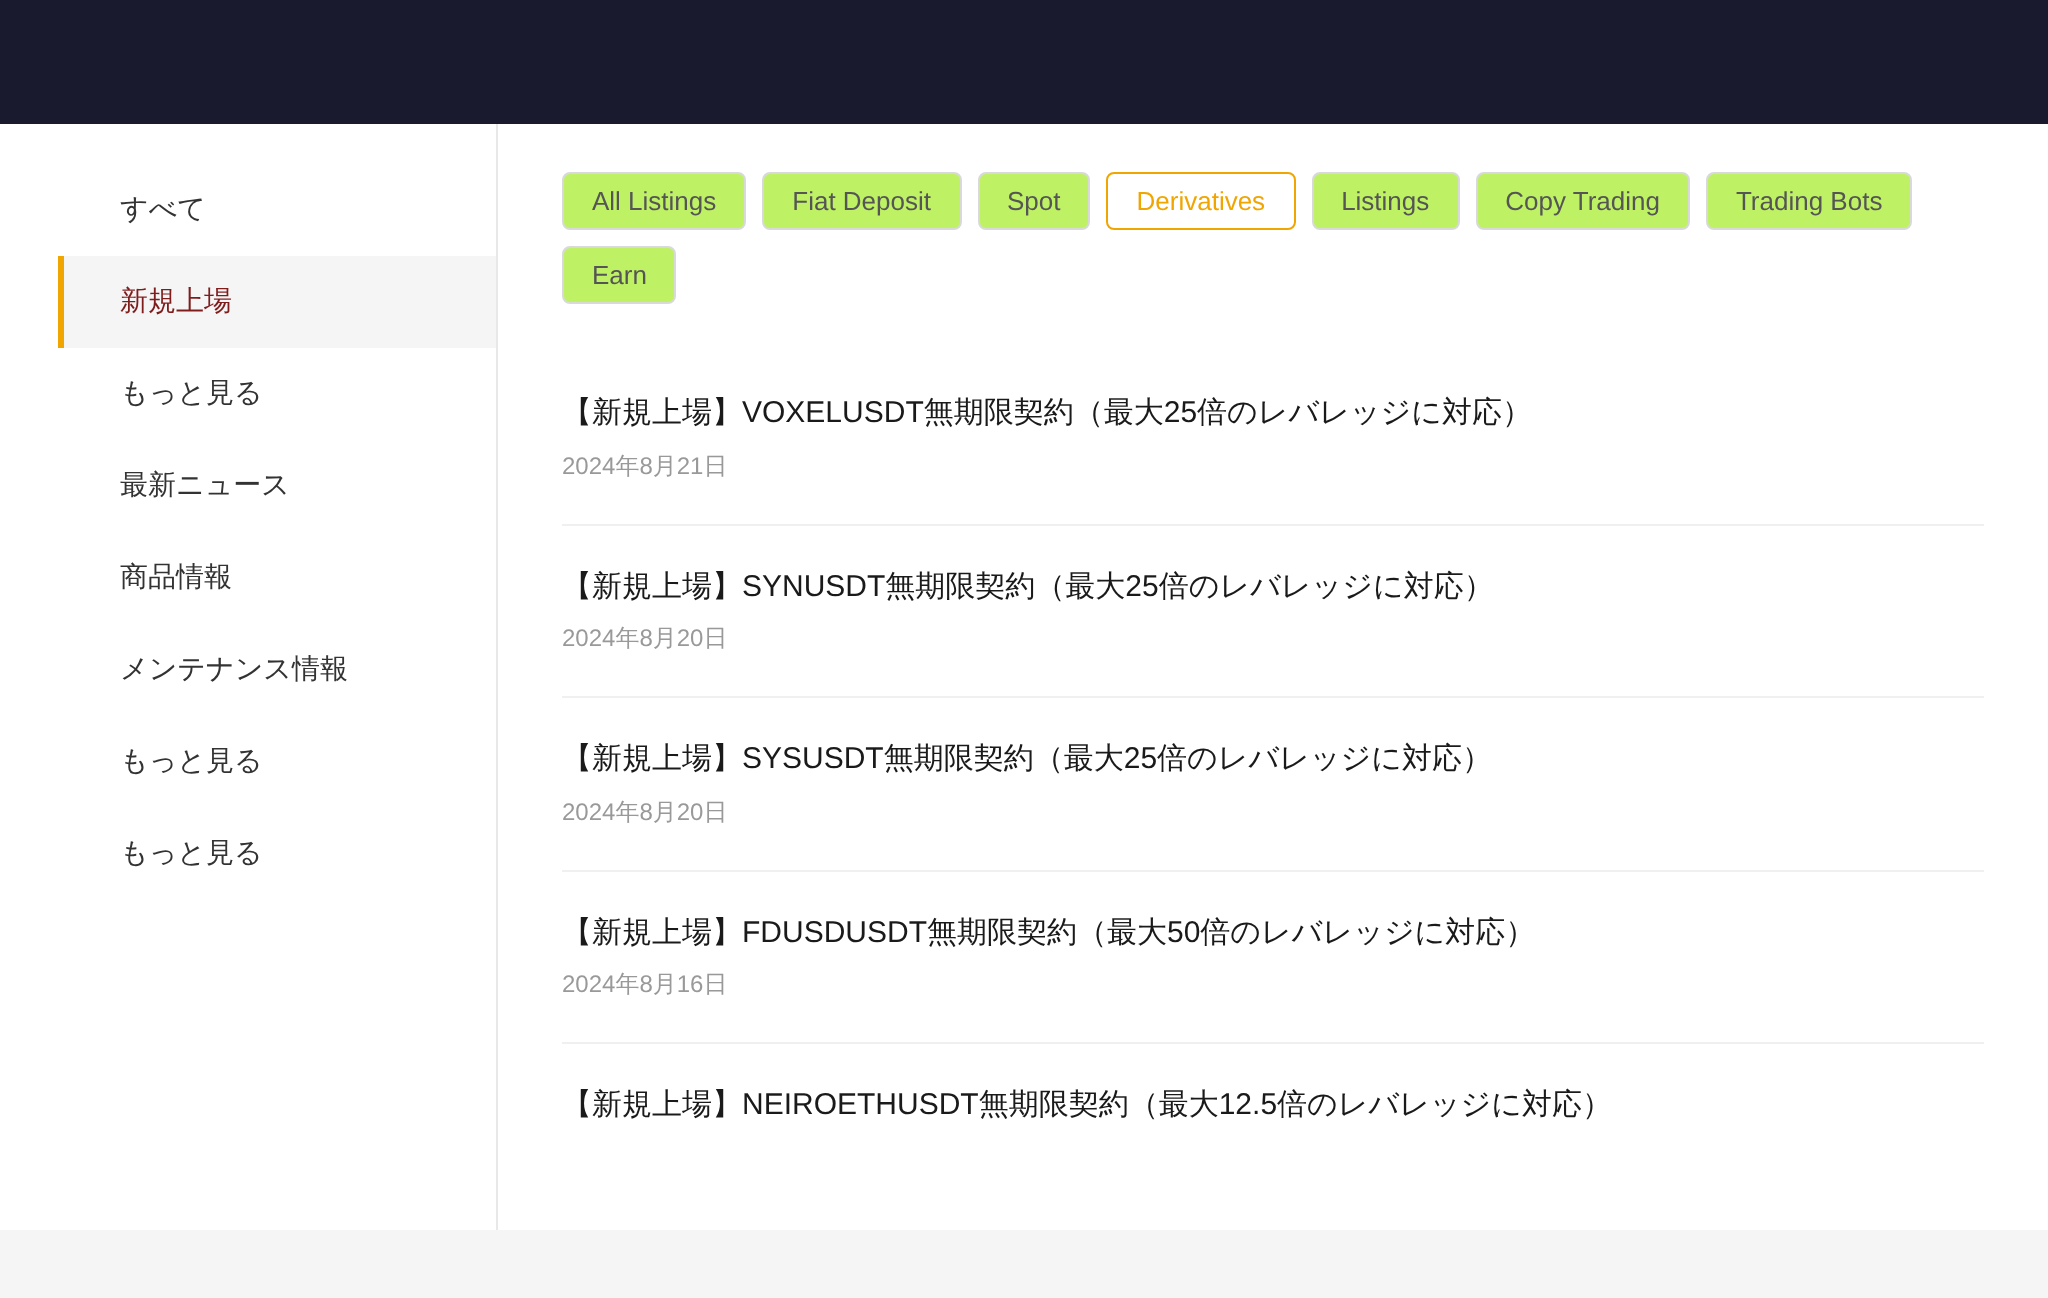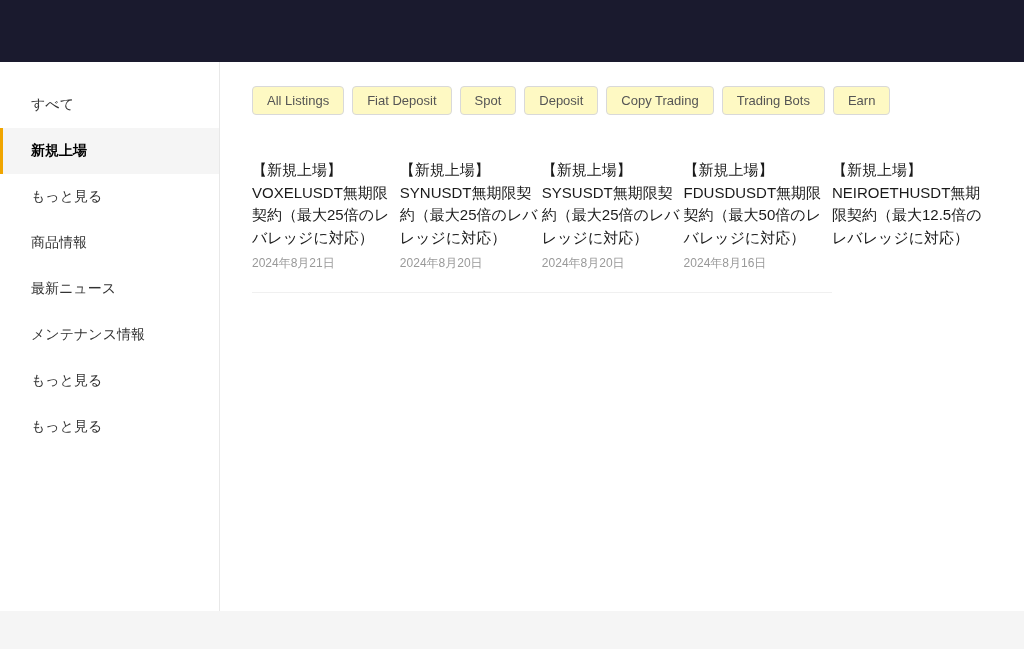--- a/index.html
+++ b/index.html
@@ -33,37 +33,38 @@
       background: #fff;
     }
 
     
     .sidebar {
       width: 220px;
       min-width: 220px;
       background: #fff;
       padding: 20px 0;
       border-right: 1px solid #e8e8e8;
+      margin-left: 29px;
     }
     .sidebar-item {
       display: block;
       padding: 14px 28px;
       font-size: 14px;
       color: #333;
       cursor: pointer;
       border-left: 3px solid transparent;
       text-decoration: none;
       background: transparent;
       border-bottom: none;
     }
     .sidebar-item.active {
       background: #f5f5f5;
       border-left: 3px solid #f0a500;
-      font-weight: 700;
-      color: #000000;
+      font-weight: 400;
+      color: #7f1d1d;
     }
 
     
     .content-area {
       flex: 1;
       padding: 24px 32px;
       background: #fff;
     }
 
     
@@ -74,33 +75,34 @@
       margin-bottom: 24px;
       align-items: center;
     }
     .filter-tab {
       padding: 6px 14px;
       border: 1px solid #d9d9d9;
       border-radius: 4px;
       font-size: 13px;
       color: #555;
       cursor: pointer;
-      background: #fef9c3;
+      background: #bef264;
       transition: all 0.15s;
     }
     .filter-tab.active {
       border-color: #f0a500;
       color: #f0a500;
       background: #fff;
       font-weight: 500;
     }
 
     
     .announcement-list {
       display: flex;
+      flex-direction: column;
     }
     .announcement-item {
       padding: 20px 0;
       border-bottom: 1px solid #f0f0f0;
       cursor: pointer;
     }
     .announcement-item:last-child {
       border-bottom: none;
     }
     .announcement-title {
@@ -123,35 +125,36 @@
   <p></p>
 </div>
 
 <div class="main-layout">
 
   <nav class="sidebar">
 
   <div class="sidebar-item">すべて</div>
       <div class="sidebar-item active">新規上場</div>
       <div class="sidebar-item">もっと見る</div>
+      <div class="sidebar-item">最新ニュース</div>
       <div class="sidebar-item">商品情報</div>
-      <div class="sidebar-item">最新ニュース</div>
       <div class="sidebar-item">メンテナンス情報</div>
       <div class="sidebar-item">もっと見る</div>
       <div class="sidebar-item">もっと見る</div>
     </nav>
 
   <div class="content-area">
 
     <div class="filter-tabs">
 
     <div class="filter-tab">All Listings</div>
         <div class="filter-tab">Fiat Deposit</div>
         <div class="filter-tab">Spot</div>
-        <div class="filter-tab">Deposit</div>
+        <div class="filter-tab active">Derivatives</div>
+        <div class="filter-tab">Listings</div>
         <div class="filter-tab">Copy Trading</div>
         <div class="filter-tab">Trading Bots</div>
         <div class="filter-tab">Earn</div>
       </div>
 
     <div class="announcement-list">
 
     <div class="announcement-item">
           <div class="announcement-title">【新規上場】VOXELUSDT無期限契約（最大25倍のレバレッジに対応）</div>
           <div class="announcement-date">2024年8月21日</div>

